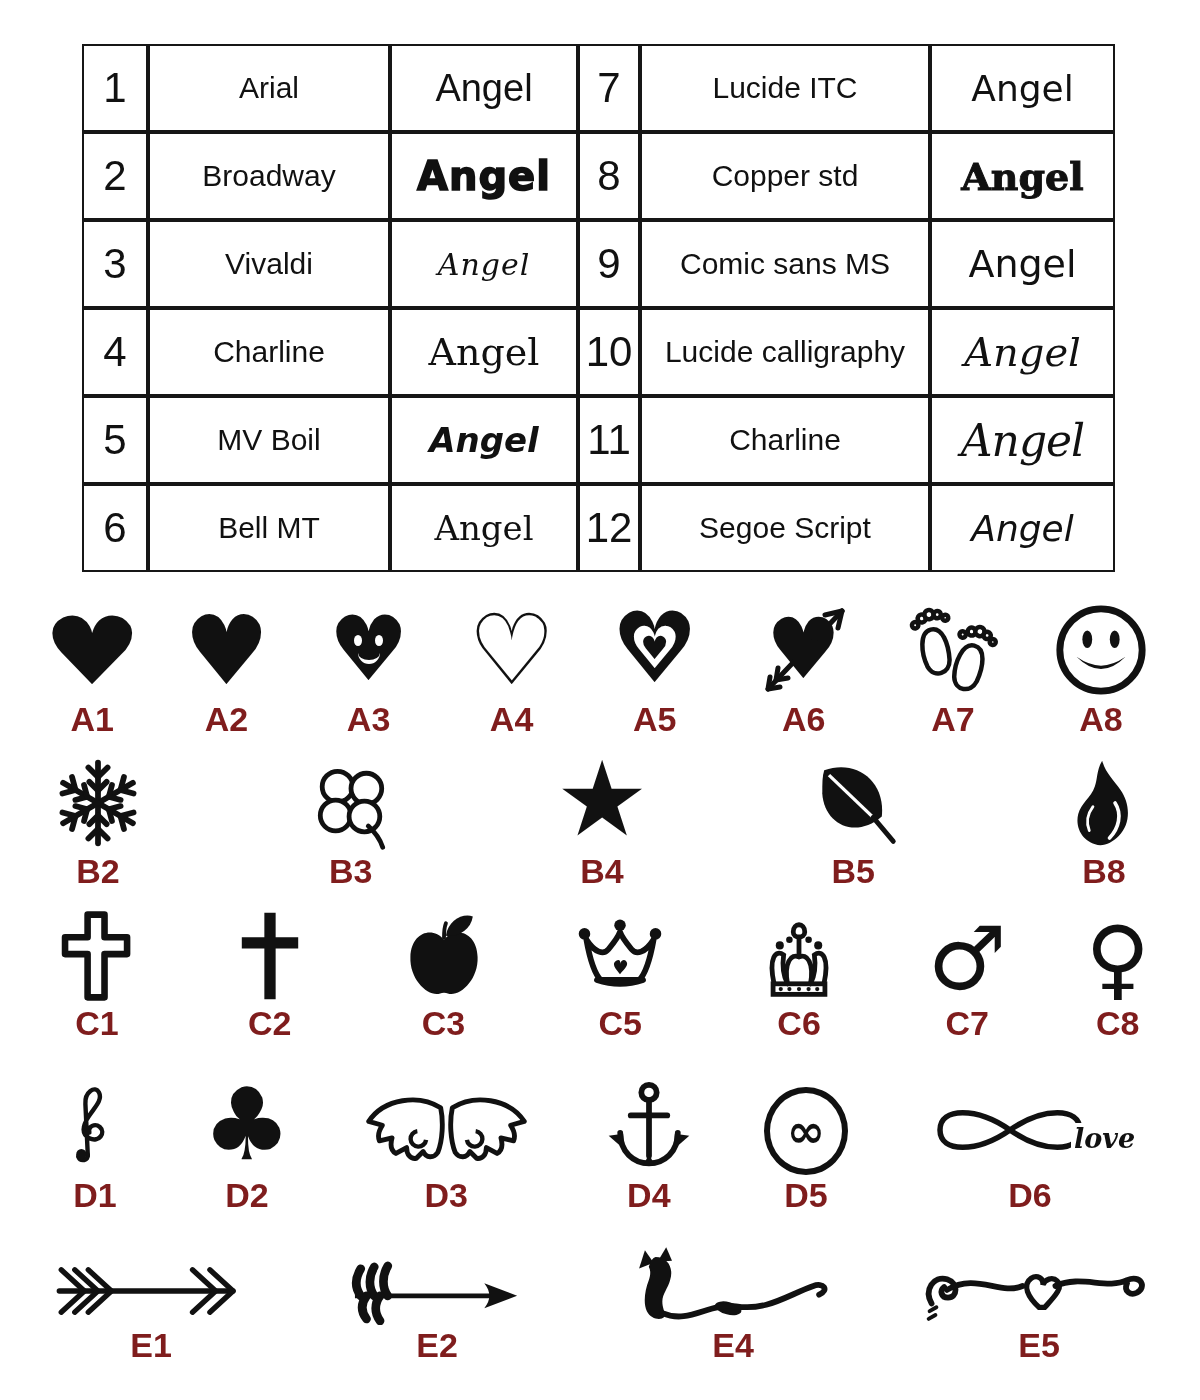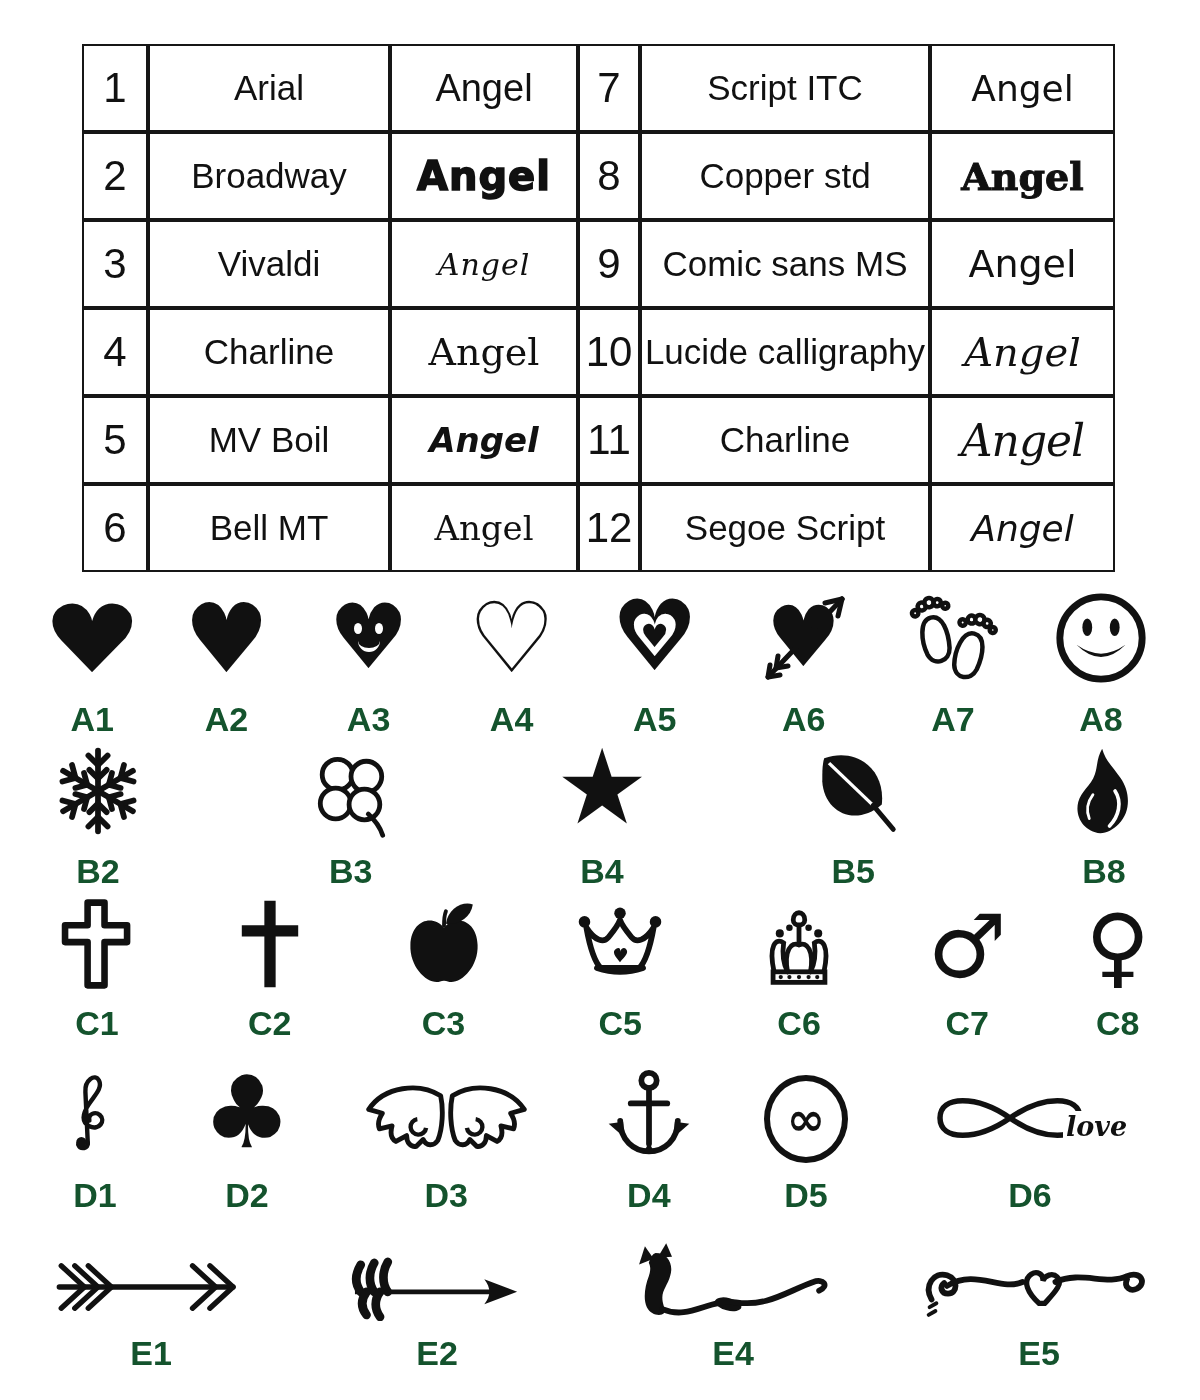--- a/index.html
+++ b/index.html
@@ -14,69 +14,69 @@
     grid-template-columns:66px 242px 188px 62px 290px 185px;
     grid-auto-rows:88px;
     width:1033px;
   }
   .cell{
     border:2px solid #161616;
     display:flex;align-items:center;justify-content:center;
     white-space:nowrap;overflow:visible;background:#fff;
   }
   .cell-num{font-size:42px;}
-  .cell-name{font-size:35px;}
+  .cell-name{font-size:30px;}
   
   .f-arial   {font-size:38px;font-family:"Liberation Sans",sans-serif;}
   .f-broadway{font-size:40px;font-weight:900;font-family:"DejaVu Sans",sans-serif;-webkit-text-stroke:1.6px #111;letter-spacing:1px;}
   .f-vivaldi {font-size:30px;font-style:italic;font-family:"DejaVu Serif",serif;letter-spacing:1px;}
   .f-century {font-size:38px;font-family:"DejaVu Serif",serif;}
   .f-mvboli  {font-size:34px;font-style:italic;font-weight:bold;font-family:"DejaVu Sans",sans-serif;}
   .f-bellmt  {font-size:34px;font-family:"DejaVu Serif",serif;}
   .f-kristen {font-size:36px;font-family:"DejaVu Sans",sans-serif;}
   .f-copper  {font-size:38px;font-weight:bold;font-family:"DejaVu Serif",serif;-webkit-text-stroke:1px #111;}
   .f-comic   {font-size:38px;font-family:"DejaVu Sans",sans-serif;}
   .f-lucide  {font-size:40px;font-style:italic;font-family:"DejaVu Serif",serif;}
   .f-charline{font-size:44px;font-style:italic;font-family:"DejaVu Serif",serif;letter-spacing:-1px;}
   .f-segoe   {font-size:36px;font-style:italic;font-family:"DejaVu Sans",sans-serif;}
 
   
   .symbol-grid{margin-top:14px;}
   .symbol-row{display:flex;justify-content:space-between;align-items:flex-end;}
   .row-A,.row-B,.row-C{padding:0 50px;height:152px;}
   .row-D{padding:0 55px;height:172px;}
-  .row-E{padding:0 40px;height:158px;}
+  .row-E{padding:0 40px;height:158px;align-items:center;}
   .symbol-item{display:flex;flex-direction:column;align-items:center;justify-content:flex-end;}
   .sym-icon{height:104px;display:flex;align-items:flex-end;justify-content:center;}
-  .sym-label{font:700 34px "Liberation Sans",sans-serif;color:#14532d;margin-top:14px;line-height:1.1;}
+  .sym-label{font:700 34px "Liberation Sans",sans-serif;color:#7f1d1d;margin-top:2px;line-height:1.1;}
 
   .glyph{font-family:"DejaVu Sans",sans-serif;font-size:92px;line-height:1;color:#111;display:block;}
   .iconwrap{position:relative;width:100px;height:100px;display:flex;align-items:center;justify-content:center;}
   .glyph-abs{position:absolute;left:50%;transform:translateX(-50%);}
   .abs-svg{position:absolute;left:0;top:0;width:100%;height:100%;}
   .hs-eye{position:absolute;width:8px;height:11px;background:#fff;border-radius:50%;}
   .hs-smile{position:absolute;left:39px;top:50px;width:22px;height:11px;
             border-bottom:4px solid #fff;border-radius:0 0 11px 11px;}
   .inf-circle{width:84px;height:88px;border:6px solid #111;border-radius:50%;
               display:flex;align-items:center;justify-content:center;box-sizing:border-box;}
   .inf{font-family:"DejaVu Sans",sans-serif;font-size:46px;font-weight:bold;line-height:1;}
   .inf-love{position:relative;width:230px;height:90px;}
-  .love{position:absolute;left:148px;top:38px;background:#fff;padding:0 3px;
+  .love{position:absolute;left:156px;top:38px;background:#fff;padding:0 3px;
         font:italic 700 27px "DejaVu Serif",serif;}
 </style>
 </head>
 <body>
 
 <div class="page">
   <div class="font-table">
       <div class="cell cell-num">1</div>
       <div class="cell cell-name">Arial</div>
       <div class="cell cell-sample f-arial">Angel</div>
       <div class="cell cell-num">7</div>
-      <div class="cell cell-name">Script ITC</div>
+      <div class="cell cell-name">Lucide ITC</div>
       <div class="cell cell-sample f-kristen">Angel</div>
       <div class="cell cell-num">2</div>
       <div class="cell cell-name">Broadway</div>
       <div class="cell cell-sample f-broadway">Angel</div>
       <div class="cell cell-num">8</div>
       <div class="cell cell-name">Copper std</div>
       <div class="cell cell-sample f-copper">Angel</div>
       <div class="cell cell-num">3</div>
       <div class="cell cell-name">Vivaldi</div>
       <div class="cell cell-sample f-vivaldi">Angel</div>

